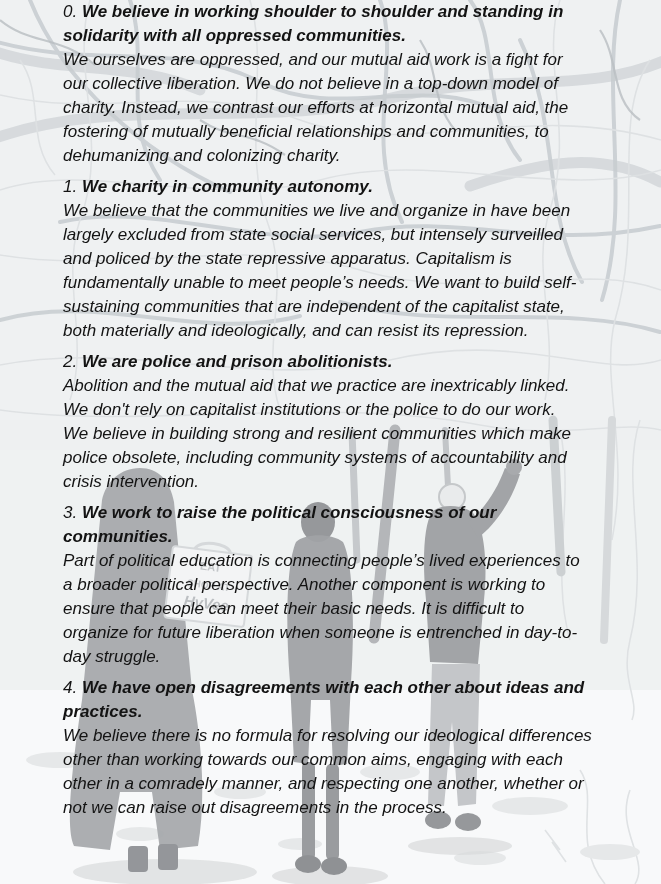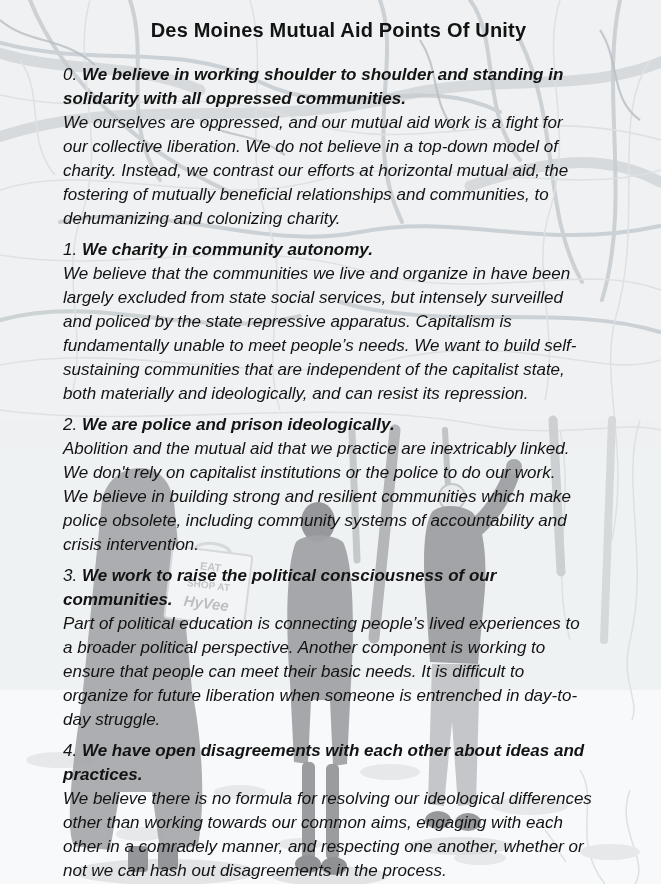--- a/index.html
+++ b/index.html
@@ -146,21 +146,20 @@
         <circle cx="514" cy="467" r="8" fill="#a8aaad"></circle>
         <path d="M432,664 L428,804 L444,806 L452,722 L458,806 L476,804 L480,664 Z" fill="#c4c6c9"></path>
         <ellipse cx="438" cy="820" rx="13" ry="9" fill="#96989b"></ellipse>
         <ellipse cx="468" cy="822" rx="13" ry="9" fill="#96989b"></ellipse>
       </g>
     </svg>
   </div>
 
   <div class="content">
 
-    <h1 class="title">Des Moines Mutual Aid Points Of Unity</h1>
 
     <p class="point">
       <span class="num">0.</span>
       <b class="head">We believe in working shoulder to shoulder and standing in
 solidarity with all oppressed communities.</b>
       <span class="body" style="display:block">We ourselves are oppressed, and our mutual aid work is a fight for
 our collective liberation. We do not believe in a top-down model of
 charity. Instead, we contrast our efforts at horizontal mutual aid, the
 fostering of mutually beneficial relationships and communities, to
 dehumanizing and colonizing charity.</span>
@@ -172,21 +171,21 @@
       <span class="body" style="display:block">We believe that the communities we live and organize in have been
 largely excluded from state social services, but intensely surveilled
 and policed by the state repressive apparatus. Capitalism is
 fundamentally unable to meet people’s needs. We want to build self-
 sustaining communities that are independent of the capitalist state,
 both materially and ideologically, and can resist its repression.</span>
     </p>
 
     <p class="point">
       <span class="num">2.</span>
-      <b class="head">We are police and prison ideologically.</b>
+      <b class="head">We are police and prison abolitionists.</b>
       <span class="body" style="display:block">Abolition and the mutual aid that we practice are inextricably linked.
 We don't rely on capitalist institutions or the police to do our work.
 We believe in building strong and resilient communities which make
 police obsolete, including community systems of accountability and
 crisis intervention.</span>
     </p>
 
     <p class="point">
       <span class="num">3.</span>
       <b class="head">We work to raise the political consciousness of our
@@ -198,17 +197,17 @@
 day struggle.</span>
     </p>
 
     <p class="point">
       <span class="num">4.</span>
       <b class="head">We have open disagreements with each other about ideas and
 practices.</b>
       <span class="body" style="display:block">We believe there is no formula for resolving our ideological differences
 other than working towards our common aims, engaging with each
 other in a comradely manner, and respecting one another, whether or
-not we can hash out disagreements in the process.</span>
+not we can raise out disagreements in the process.</span>
     </p>
 
   </div>
 </div>
 
 </body></html>

